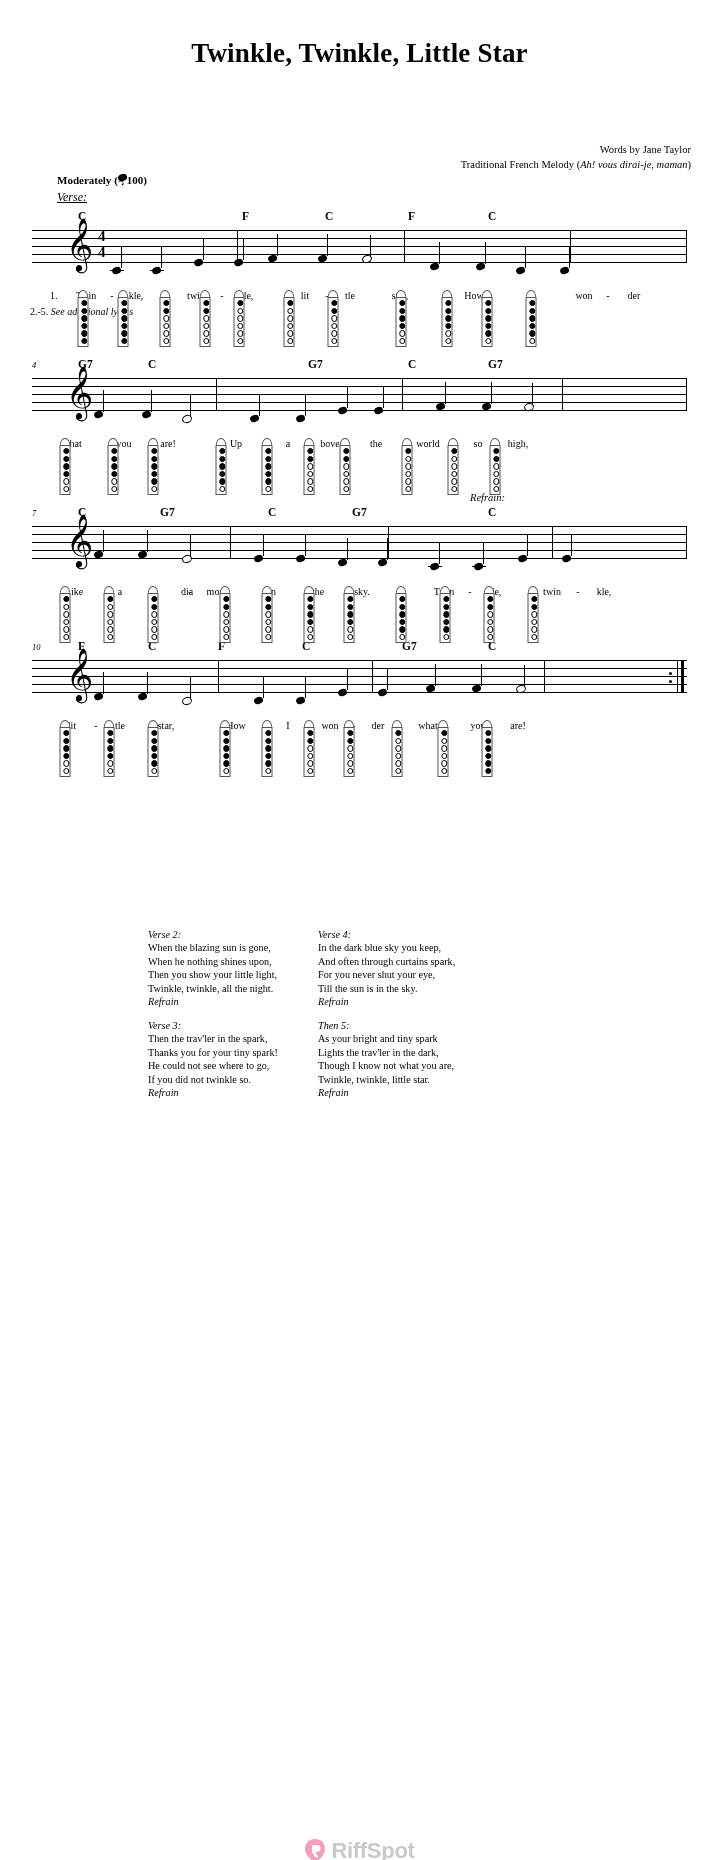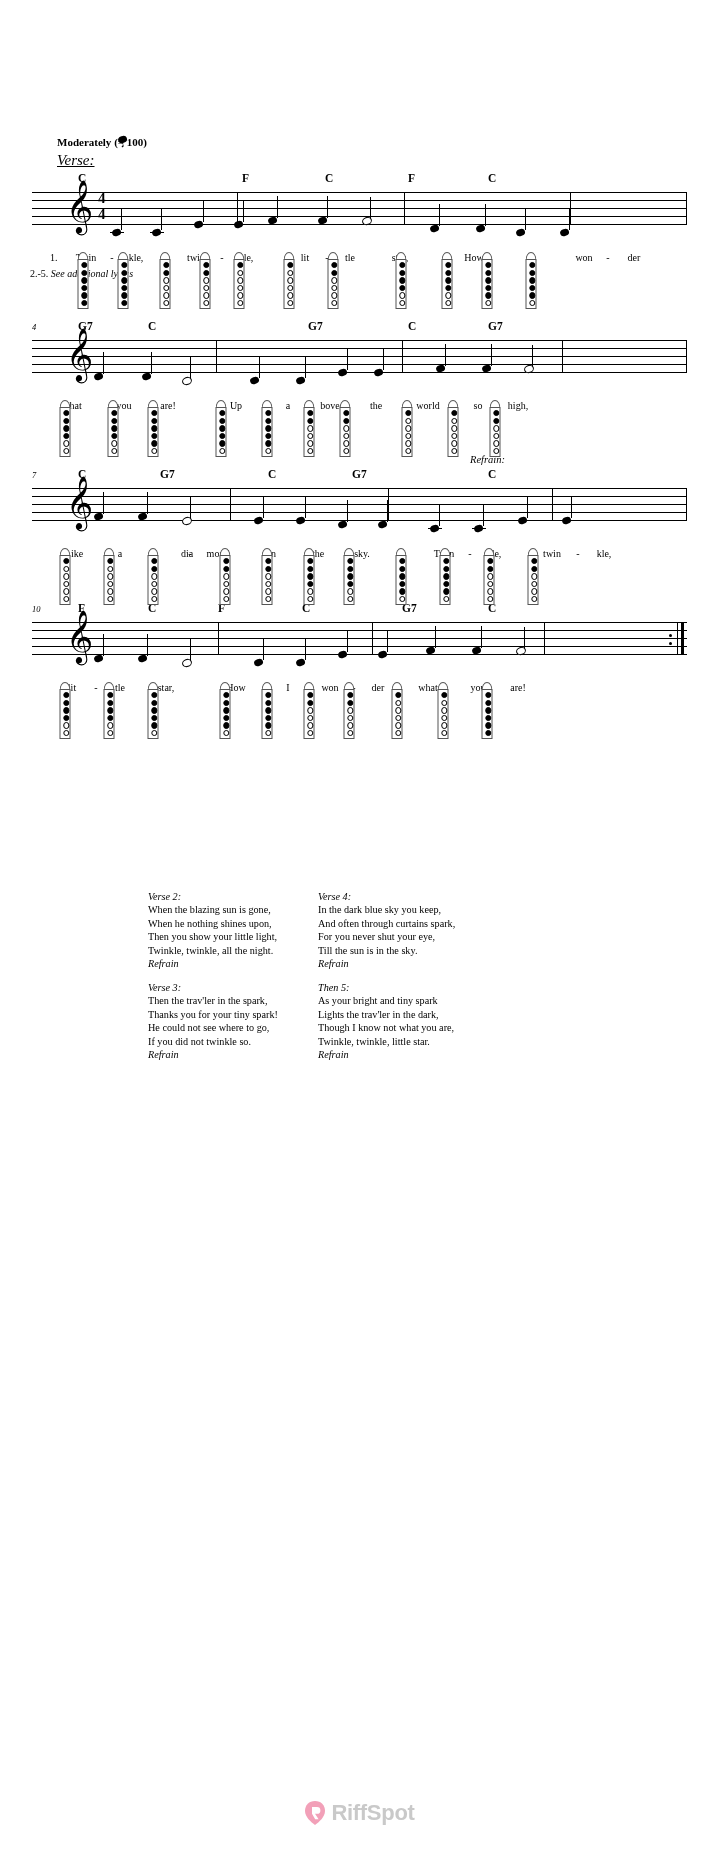--- a/index.html
+++ b/index.html
@@ -31,21 +31,21 @@
   .credits .it{font-style:italic;}
 
   .tempo{
     position:absolute;left:57px;top:136px;
     font-size:11px;font-weight:bold;
     white-space:nowrap;
   }
   .tempo .note{font-weight:normal;font-size:12px;}
   .verse-label{
     position:absolute;left:57px;top:152px;
-    font-size:15px;font-style:italic;text-decoration:underline;
+    font-size:12px;font-style:italic;text-decoration:underline;
   }
   .refrain-label{
     position:absolute;
     font-size:10.5px;font-style:italic;
   }
 
   
   .system{position:absolute;left:0;width:719px;}
   .staff{
     position:absolute;left:32px;width:655px;height:32px;
@@ -160,21 +160,28 @@
     font-family:"Liberation Sans", sans-serif;
     font-size:22px;font-weight:bold;color:#c9c9c9;
     letter-spacing:-.3px;
   }
 </style>
 </head>
 <body>
 
 <div class="page">
 
-
+  <div class="title">Twinkle, Twinkle, Little Star</div>
+
+  <div class="credits">
+    <div>Words by Jane Taylor</div>
+    <div>
+      <span>Traditional French Melody (</span><span class="it">Ah! vous dirai-je, maman</span><span>)</span>
+    </div>
+  </div>
 
   <div class="tempo">
     <span>Moderately</span>
     <span>(</span><span class="note">♩</span><span>= 100)</span>
   </div>
   <div class="verse-label">Verse:</div>
 
   <div class="system" style="top:172px;">
     <div class="chord" style="left:78px;top:0px;">C</div>
     <div class="chord" style="left:242px;top:0px;">F</div>

